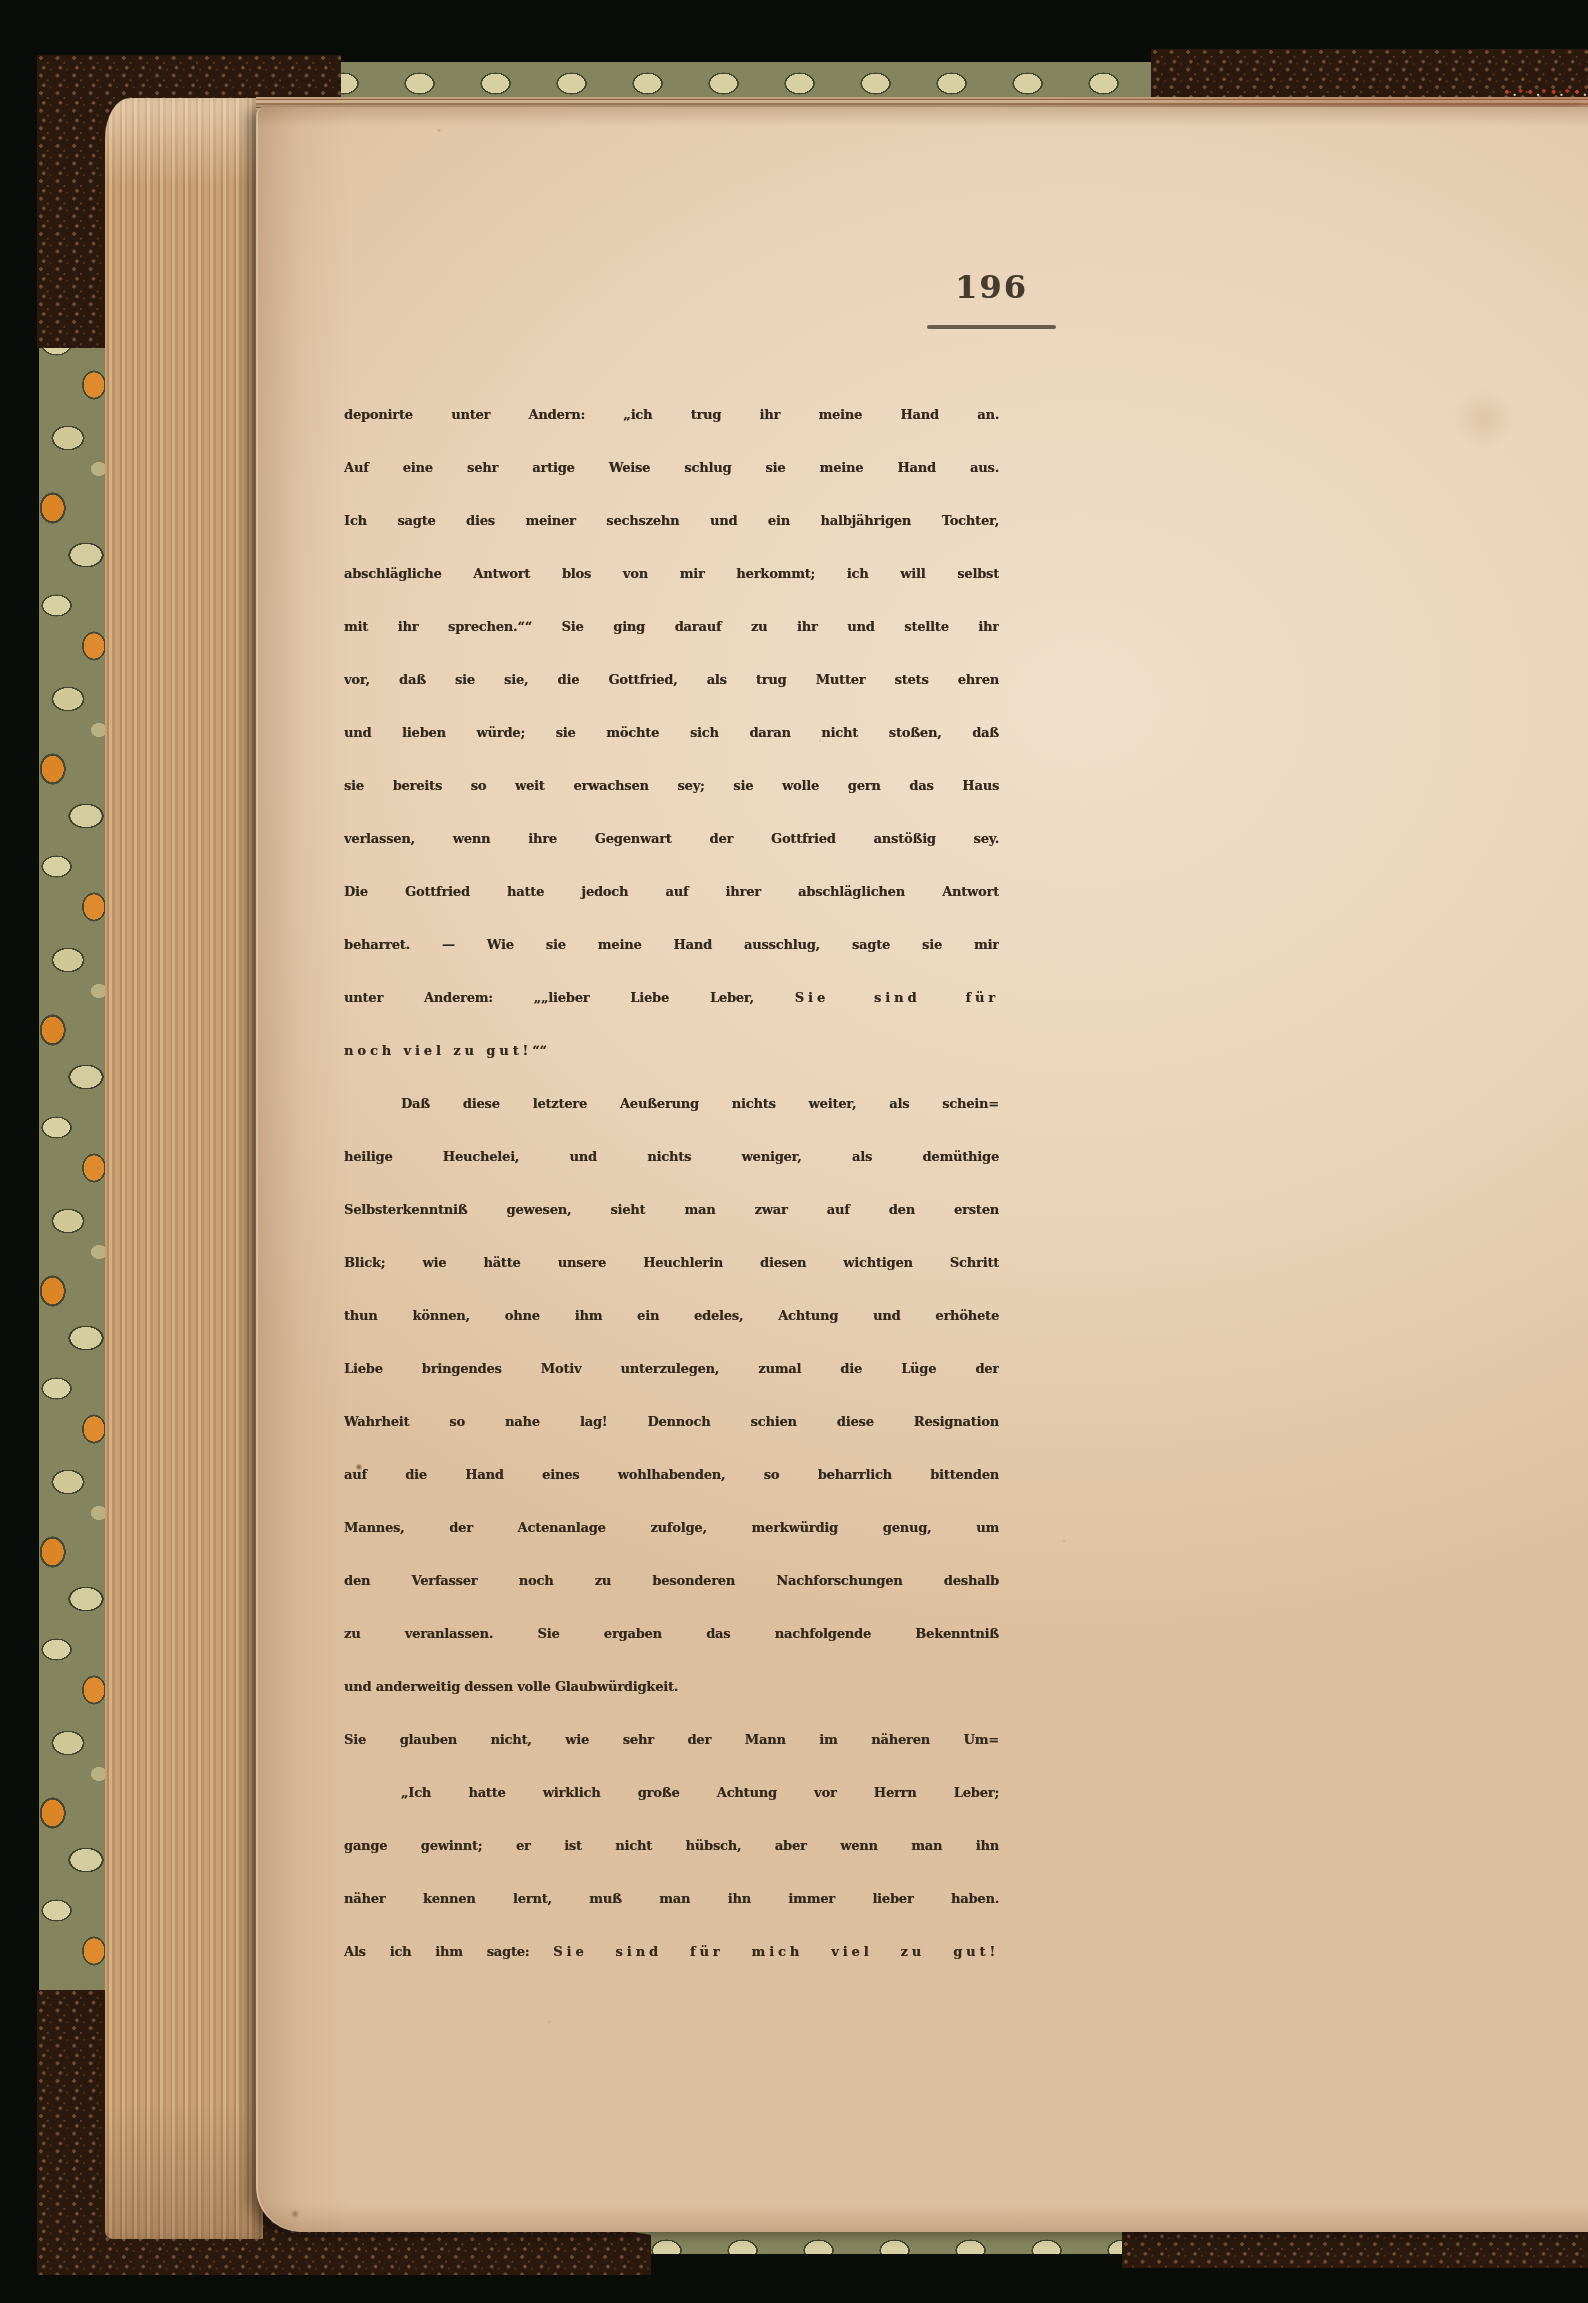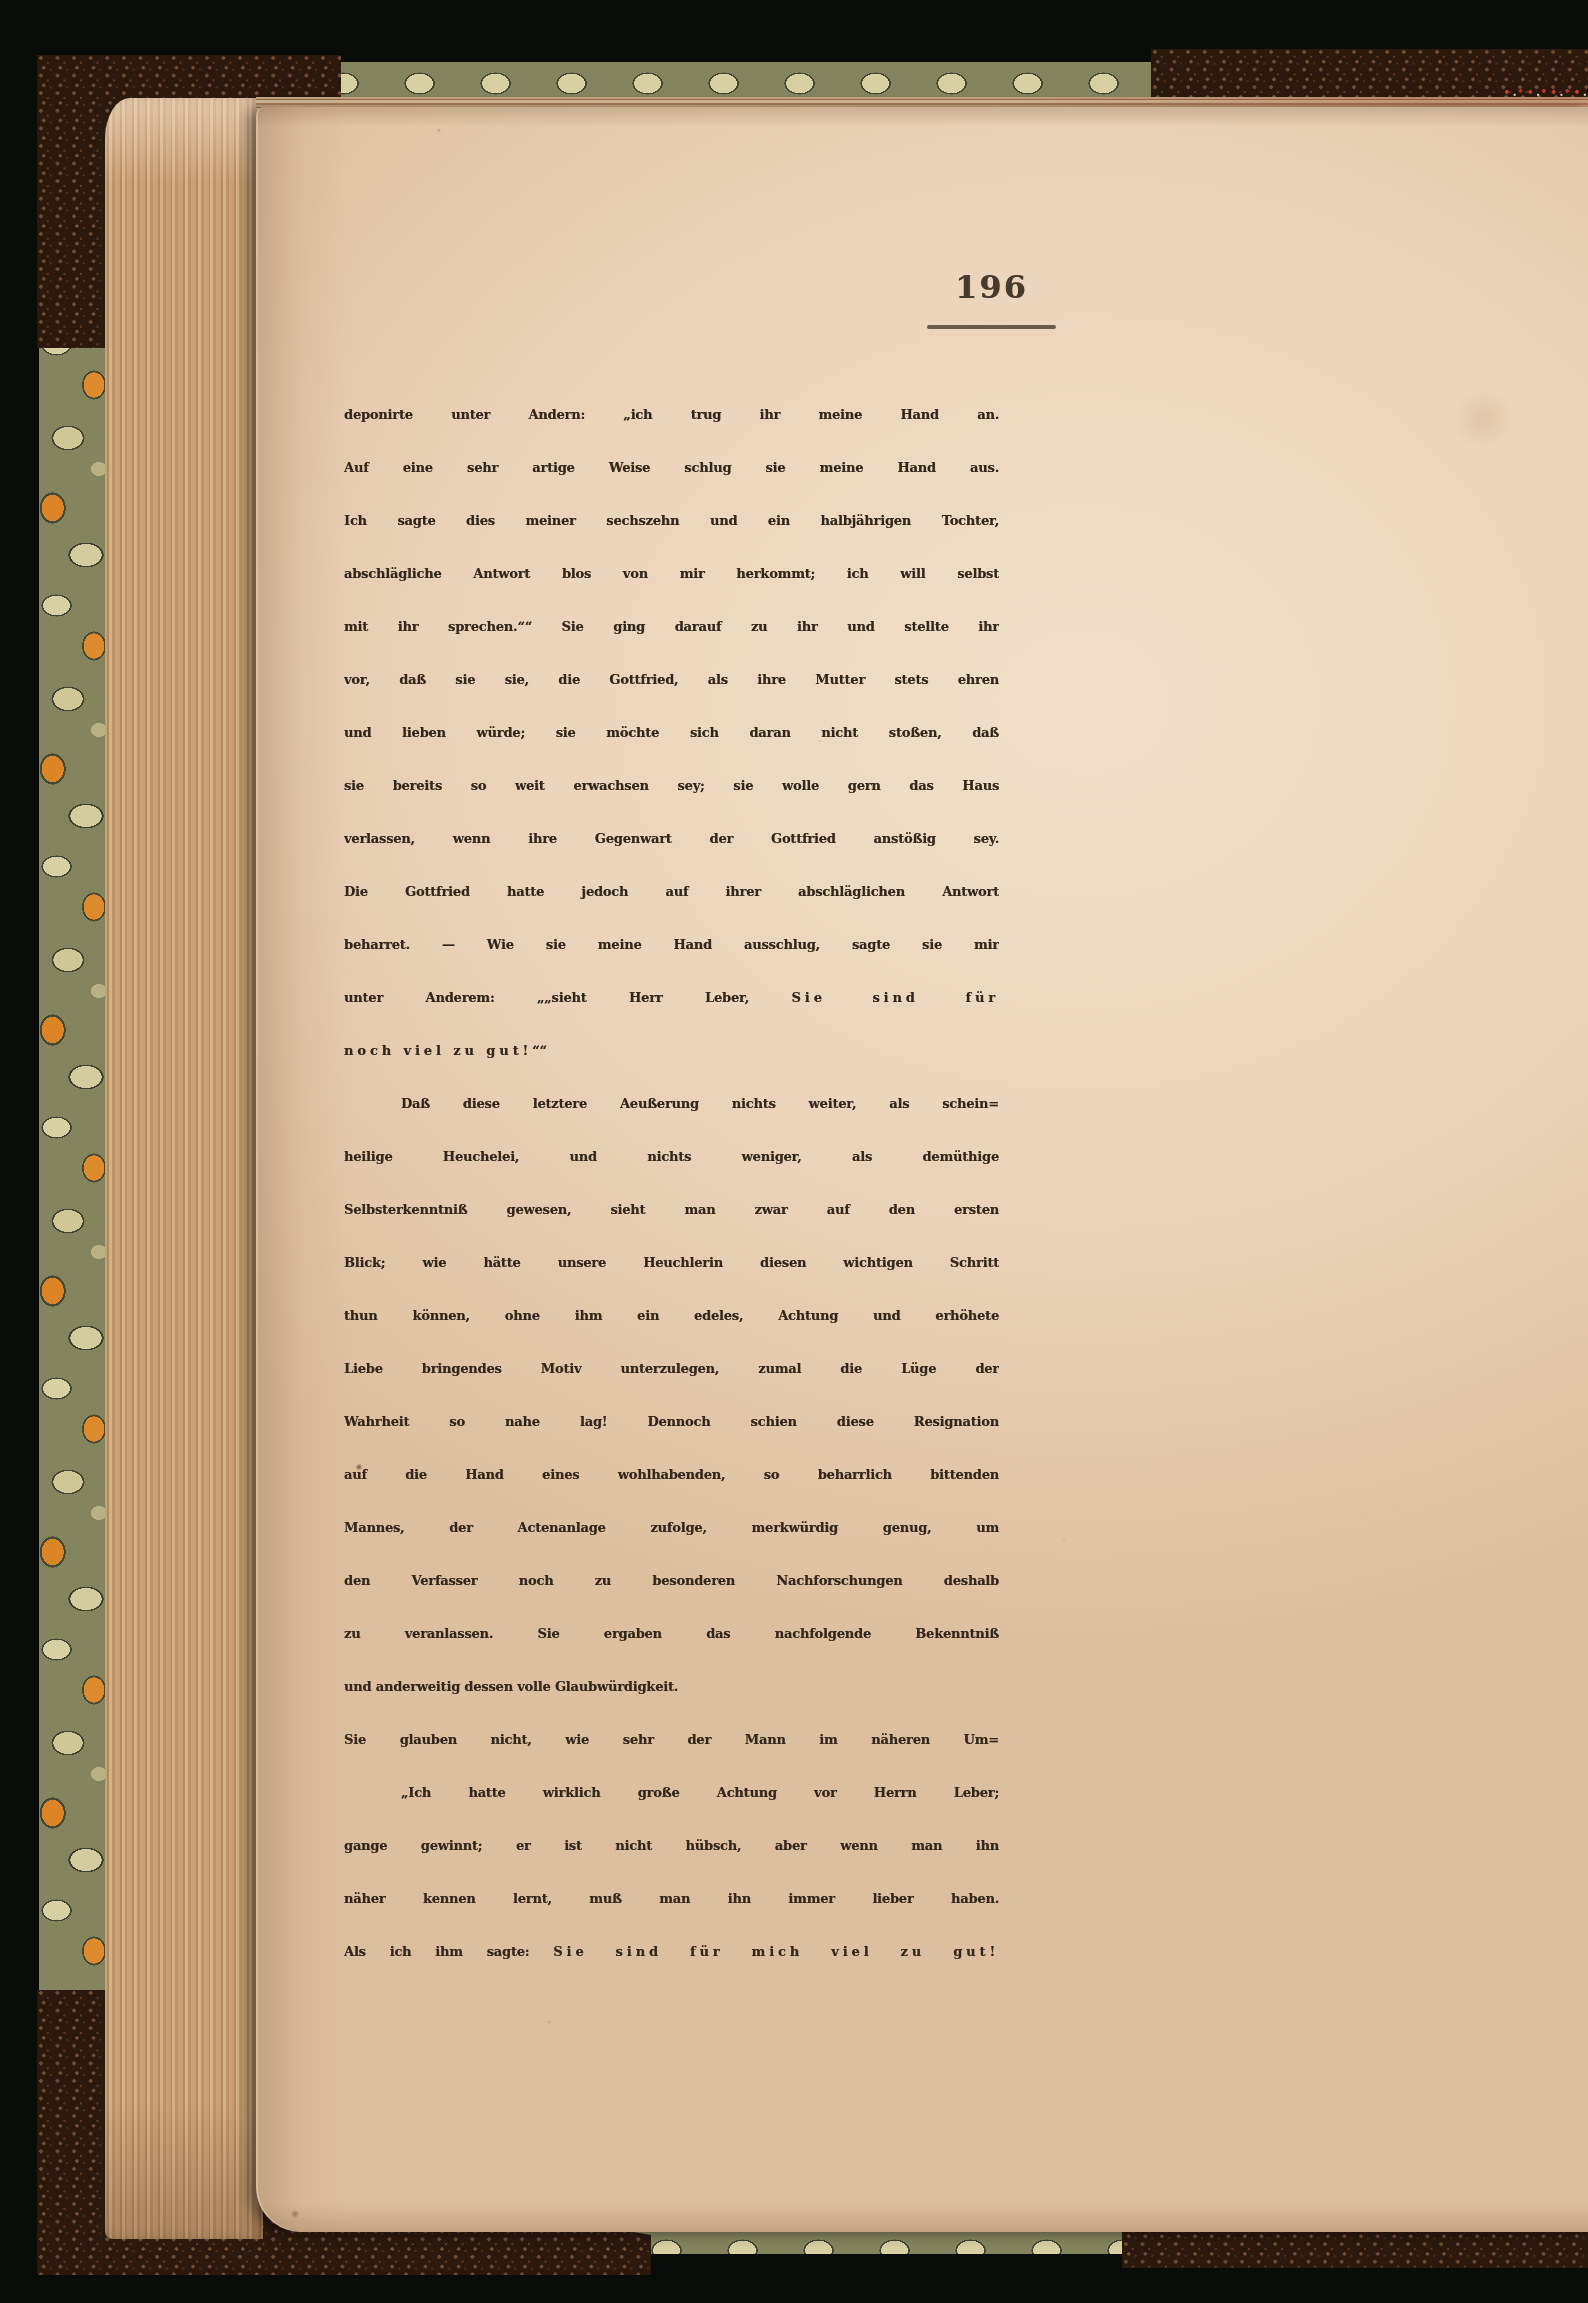--- a/index.html
+++ b/index.html
@@ -127,27 +127,27 @@
 
 <div class="abs page">
   <div class="abs pagenum-box">196</div>
   <div class="abs pagenum-rule"></div>
   <div class="abs textblock">
       <div class="line"><span>deponirte unter Andern: „ich trug ihr meine Hand an.</span></div>
       <div class="line"><span>Auf eine sehr artige Weise schlug sie meine Hand aus.</span></div>
       <div class="line"><span>Ich sagte dies meiner sechszehn und ein halbjährigen Tochter,</span></div>
       <div class="line"><span>abschlägliche Antwort blos von mir herkommt; ich will selbst</span></div>
       <div class="line"><span>mit ihr sprechen.““ Sie ging darauf zu ihr und stellte ihr</span></div>
-      <div class="line"><span>vor, daß sie sie, die Gottfried, als ihre Mutter stets ehren</span></div>
+      <div class="line"><span>vor, daß sie sie, die Gottfried, als trug Mutter stets ehren</span></div>
       <div class="line"><span>und lieben würde; sie möchte sich daran nicht stoßen, daß</span></div>
       <div class="line"><span>sie bereits so weit erwachsen sey; sie wolle gern das Haus</span></div>
       <div class="line"><span>verlassen, wenn ihre Gegenwart der Gottfried anstößig sey.</span></div>
       <div class="line"><span>Die Gottfried hatte jedoch auf ihrer abschläglichen Antwort</span></div>
       <div class="line"><span>beharret. — Wie sie meine Hand ausschlug, sagte sie mir</span></div>
-      <div class="line"><span>unter Anderem: „„sieht Herr Leber, </span><span class="gesperrt">Sie sind für</span></div>
+      <div class="line"><span>unter Anderem: „„lieber Liebe Leber, </span><span class="gesperrt">Sie sind für</span></div>
       <div class="line left"><span class="gesperrt">noch viel zu gut!</span><span>““</span></div>
       <div class="line indent"><span>Daß diese letztere Aeußerung nichts weiter, als schein=</span></div>
       <div class="line"><span>heilige Heuchelei, und nichts weniger, als demüthige</span></div>
       <div class="line"><span>Selbsterkenntniß gewesen, sieht man zwar auf den ersten</span></div>
       <div class="line"><span>Blick; wie hätte unsere Heuchlerin diesen wichtigen Schritt</span></div>
       <div class="line"><span>thun können, ohne ihm ein edeles, Achtung und erhöhete</span></div>
       <div class="line"><span>Liebe bringendes Motiv unterzulegen, zumal die Lüge der</span></div>
       <div class="line"><span>Wahrheit so nahe lag! Dennoch schien diese Resignation</span></div>
       <div class="line"><span>auf die Hand eines wohlhabenden, so beharrlich bittenden</span></div>
       <div class="line"><span>Mannes, der Actenanlage zufolge, merkwürdig genug, um</span></div>

